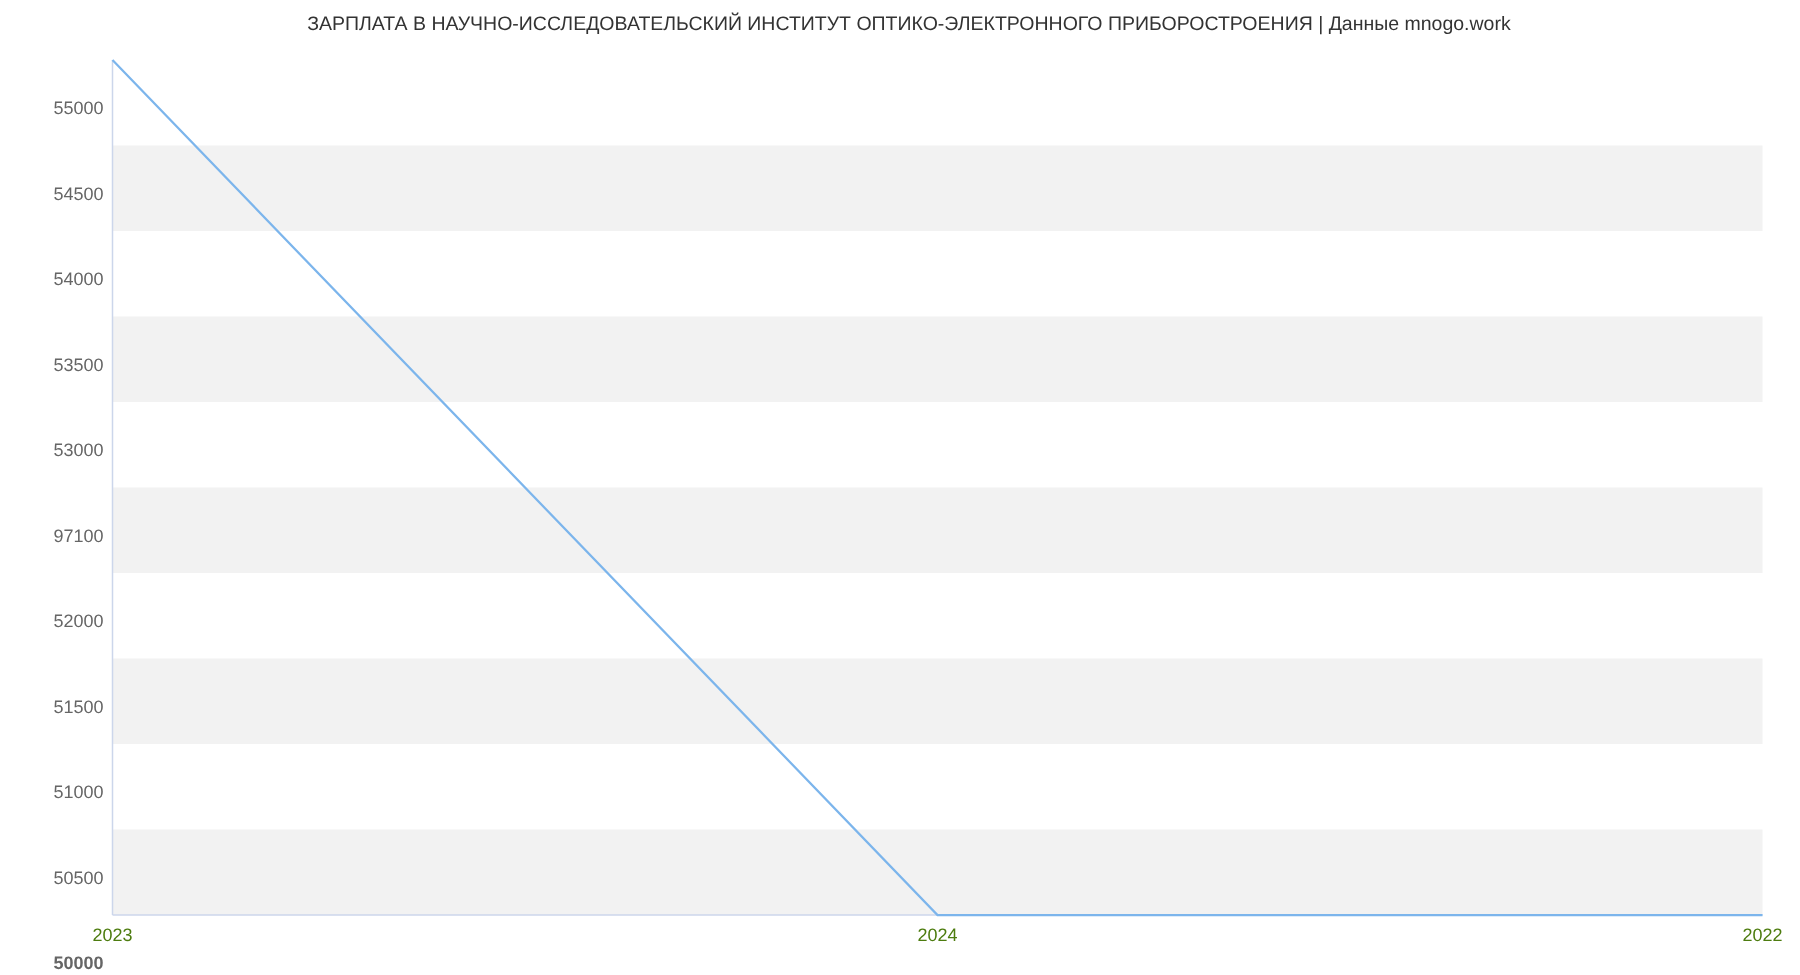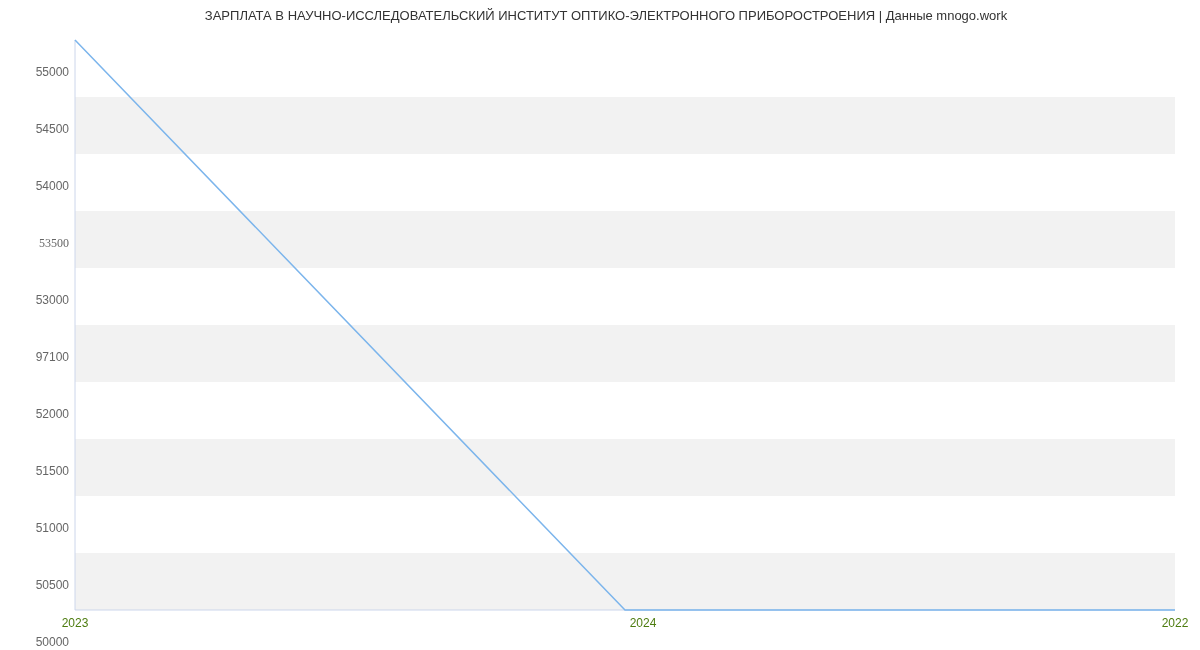--- a/index.html
+++ b/index.html
@@ -83,31 +83,31 @@
           <rect x="0" y="399" width="1100" height="57" class="band"></rect>
           <rect x="0" y="285" width="1100" height="57" class="band"></rect>
           <rect x="0" y="171" width="1100" height="57" class="band"></rect>
           <rect x="0" y="57" width="1100" height="57" class="band"></rect>
         </g>
       <line class="axis-line" x1="0" y1="570" x2="1100" y2="570"></line>
       <line class="axis-line" x1="0" y1="0" x2="0" y2="570"></line>
       <polyline class="series-line" id="series0" points="0,0 550,570 1100,570" style="stroke: rgb(124, 181, 236);"></polyline>
     </svg>
     <div id="yticks">
-        <div class="y-tick" style="top: 570px;">50000</div>
+        <div class="y-tick" style="top: 570px; font-weight: bold;">50000</div>
         <div class="y-tick" style="top: 513px;">50500</div>
         <div class="y-tick" style="top: 456px; text-align: right;">51000</div>
         <div class="y-tick" style="top: 399px;">51500</div>
         <div class="y-tick" style="top: 342px;">52000</div>
         <div class="y-tick" style="top: 285px;">97100</div>
         <div class="y-tick" style="top: 228px;">53000</div>
-        <div class="y-tick" style="top: 171px; font-family: Liberation Serif, serif;">53500</div>
+        <div class="y-tick" style="top: 171px;">53500</div>
         <div class="y-tick" style="top: 114px;">54000</div>
         <div class="y-tick" style="top: 57px;">54500</div>
         <div class="y-tick" style="top: 0px;">55000</div>
       </div>
     <div id="xticks">
         <div class="x-tick" style="left: 0px;">2023</div>
-        <div class="x-tick" style="left: 568px;">2024</div>
+        <div class="x-tick" style="left: 550px;">2024</div>
         <div class="x-tick" style="left: 1100px;">2022</div>
       </div>
   </div>
 </div>
 
 </body></html>

